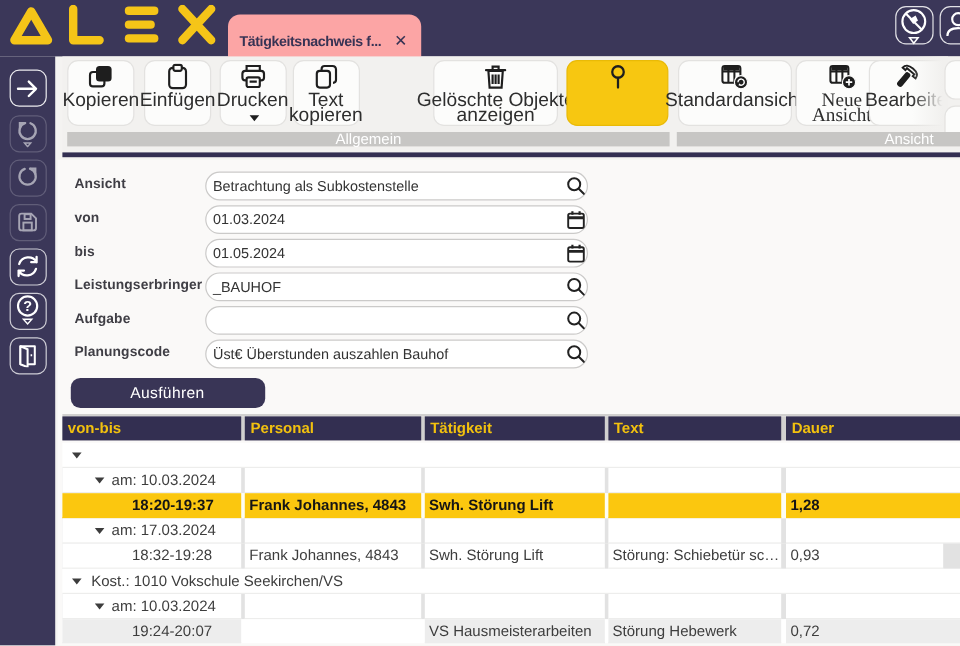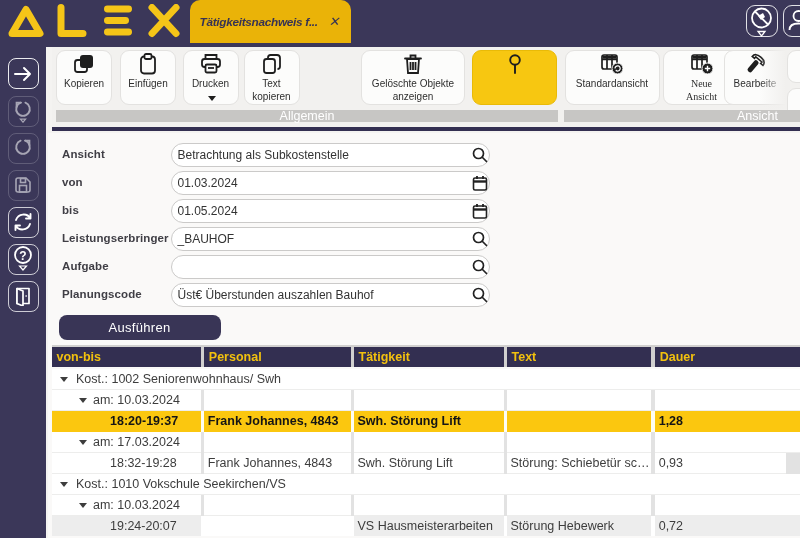--- a/index.html
+++ b/index.html
@@ -1,31 +1,31 @@
 <!DOCTYPE html>
 <html><head>
 <meta charset="utf-8">
 <style>
   * { margin:0; padding:0; box-sizing:border-box; }
   html,body { width:800px; height:538px; overflow:hidden; }
   body { font-family:"Liberation Sans", sans-serif; background:#F4F3F1; position:relative; }
   .abs { position:absolute; }
   
   #topbar { left:0; top:0; width:800px; height:47px; background:#3B3759; }
-  #tab { left:189.5px; top:0; width:161px; height:42.5px; background:#eab308; border-radius:10px 10px 0 0;font-style:italic; }
+  #tab { left:189.5px; top:12px; width:161px; height:42.5px; background:#fca5a5; border-radius:10px 10px 0 0; }
   #tab .t { position:absolute; left:10px; top:15px; font-size:11.8px; font-weight:bold; letter-spacing:-0.3px; color:#373354; white-space:nowrap; }
   #tab .x { position:absolute; right:11px; top:14px; font-size:13px; color:#373354; }
   .tbtn { top:5px; width:32px; height:32px; border:1.5px solid rgba(255,255,255,.85); border-radius:9px; }
   
   #sidebar { left:0; top:47px; width:46px; height:491px; background:#3B3759; }
   .sbtn { position:absolute; left:7.5px; width:31px; height:31px; border:1.5px solid rgba(255,255,255,.75); border-radius:8px; display:flex; align-items:center; justify-content:center; }
   .sbtn.dim { border-color:rgba(255,255,255,.35); opacity:.55; }
   
   #toolbar { left:52px; top:47px; width:748px; height:79.5px; background:#F2F1EF; }
-  .btn { position:absolute; top:3px; height:55px; background:#FCFCFB; border:1px solid #E3E2E0; border-radius:9px; display:flex; flex-direction:column; align-items:center; justify-content:flex-start; font-size:10px; color:#2E2E2E; white-space:nowrap; }
+  .btn { position:absolute; top:3px; height:55px; background:#FCFCFB; border:1px solid #E3E2E0; border-radius:9px; display:flex; flex-direction:column; align-items:center; justify-content:flex-start; font-size:16px; color:#2E2E2E; white-space:nowrap; }
   .btn .ic { height:21px; display:flex; align-items:center; justify-content:center; margin-top:2.5px; }
   .btn .lb { line-height:13.5px; text-align:center; margin-top:2px; }
   .gbar { position:absolute; top:62.5px; height:12.5px; background:#C7C6C4; color:#FFFFFF; font-size:12.5px; text-align:center; line-height:12.5px; }
   #navline { left:51.5px; top:126.5px; width:748.5px; height:4.3px; background:#332F51; }
   
   #content { left:48px; top:132.5px; width:752px; height:405.5px; background:#FAF9F8; }
   .flabel { position:absolute; left:14px; font-size:11.5px; font-weight:bold; color:#3F3E45; letter-spacing:.1px; }
   .field { position:absolute; left:123px; width:319px; height:24px; background:#fff; border:1px solid #CBCAC9; border-radius:12px; font-size:12px; color:#333; line-height:22px; padding-left:5.5px; }
   .ficon { position:absolute; left:423px; width:18px; height:18px; }
   #ausfuehren { position:absolute; left:10.5px; top:182px; width:162px; height:25.5px; background:#393556; border-radius:8px; color:#fff; font-size:13px; text-align:center; line-height:25px; letter-spacing:.3px; }
@@ -314,21 +314,20 @@
 <div id="thead" class="abs">
   <div class="hcell" style="left:0; width:149.3px;">von-bis</div>
   <div class="hcell" style="left:152.3px; width:146.7px;">Personal</div>
   <div class="hcell" style="left:302px; width:150px;">Tätigkeit</div>
   <div class="hcell" style="left:455px; width:144px;">Text</div>
   <div class="hcell" style="left:603.2px; width:144.8px;">Dauer</div>
 </div>
 <div id="rows" class="abs" style="left:0; top:369.3px; width:800px; height:169.6px;">
 <div class="row" style="top:0.0px;background:#FFFFFF;border-bottom:1px solid #EDEDEC;">
       <div class="tri" style="left:8px;"></div>
-      <span style="position:absolute;left:24px;">Kost.: 1002 Seniorenwohnhaus/ Swh</span>
     </div>
 <div class="row" style="top:20.9px;background:#E2E2E2;">
       <div class="cell" style="left:0px;width:149.3px;background:#FFFFFF;padding-left:58px;border-bottom:1px solid #EDEDEC;"></div>
       <div class="cell" style="left:152.3px;width:146.7px;background:#FFFFFF;padding-left:3.5px;border-bottom:1px solid #EDEDEC;"></div>
       <div class="cell" style="left:302px;width:150px;background:#FFFFFF;padding-left:3.5px;border-bottom:1px solid #EDEDEC;"></div>
       <div class="cell" style="left:455px;width:144px;background:#FFFFFF;padding-left:3.5px;border-bottom:1px solid #EDEDEC;"></div>
       <div class="cell" style="left:603.2px;width:144.8px;background:#FFFFFF;padding-left:3.5px;border-bottom:1px solid #EDEDEC;"></div>
       <div class="tri" style="left:26.5px;"></div>
       <span style="position:absolute;left:41px;">am: 10.03.2024</span>
     </div>

